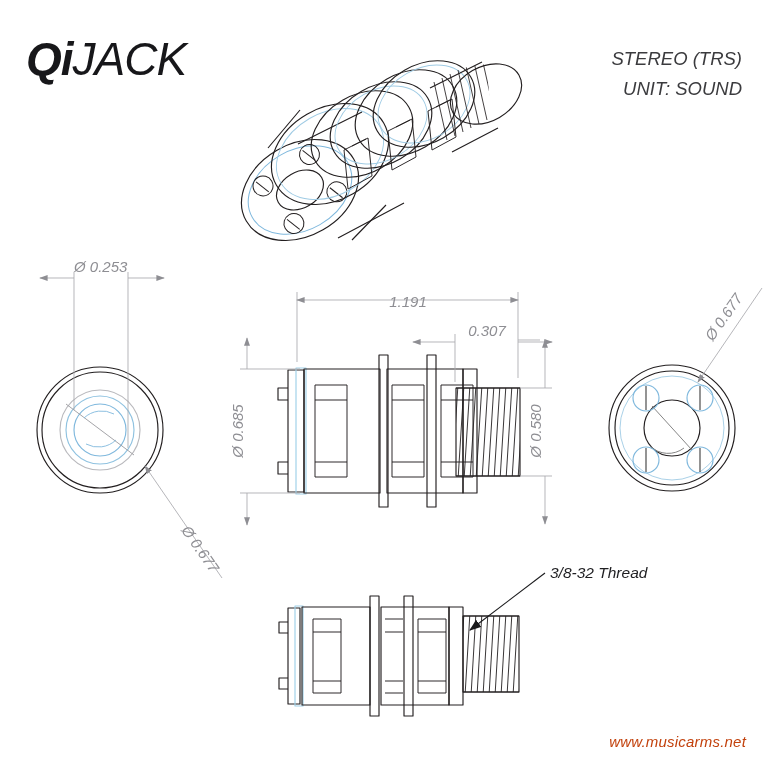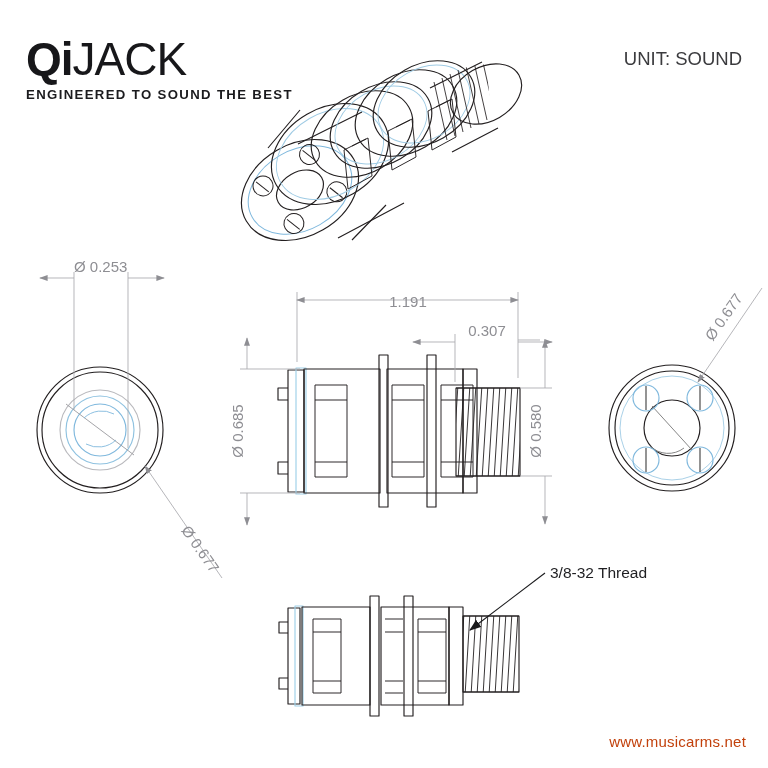--- a/index.html
+++ b/index.html
@@ -9,20 +9,21 @@
   }
   body {
     font-family: "Liberation Sans", sans-serif;
   }
   #sheet {
     position: relative;
     width: 768px;
     height: 768px;
     background: #ffffff;
     overflow: hidden;
+    font-style: italic;
   }
 
   
   #logo-block {
     position: absolute;
     left: 26px;
     top: 34px;
     width: 270px;
   }
   #logo-wordmark {
@@ -91,24 +92,24 @@
     fill: #1f1f22;
   }
 </style>
 </head>
 <body>
 
 <div id="sheet">
 
   <div id="logo-block">
     <div id="logo-wordmark"><span class="qi">Qi</span><span class="jack">JACK</span></div>
-    <div id="logo-tagline">ENGINEERED TO SOUND THE BEST</div>
   </div>
 
   <div id="title-block">
+    <div class="tline">STEREO (TRS)</div>
     <div class="tline">UNIT: SOUND</div>
   </div>
 
   <svg class="layer" viewBox="0 0 768 768">
     <defs>
       <marker id="ar" markerWidth="10" markerHeight="7" refX="9" refY="3.5" orient="auto">
         <polygon points="0,0 10,3.5 0,7" fill="#8e8e93"></polygon>
       </marker>
       <marker id="arL" markerWidth="10" markerHeight="7" refX="1" refY="3.5" orient="auto">
         <polygon points="10,0 0,3.5 10,7" fill="#8e8e93"></polygon>

